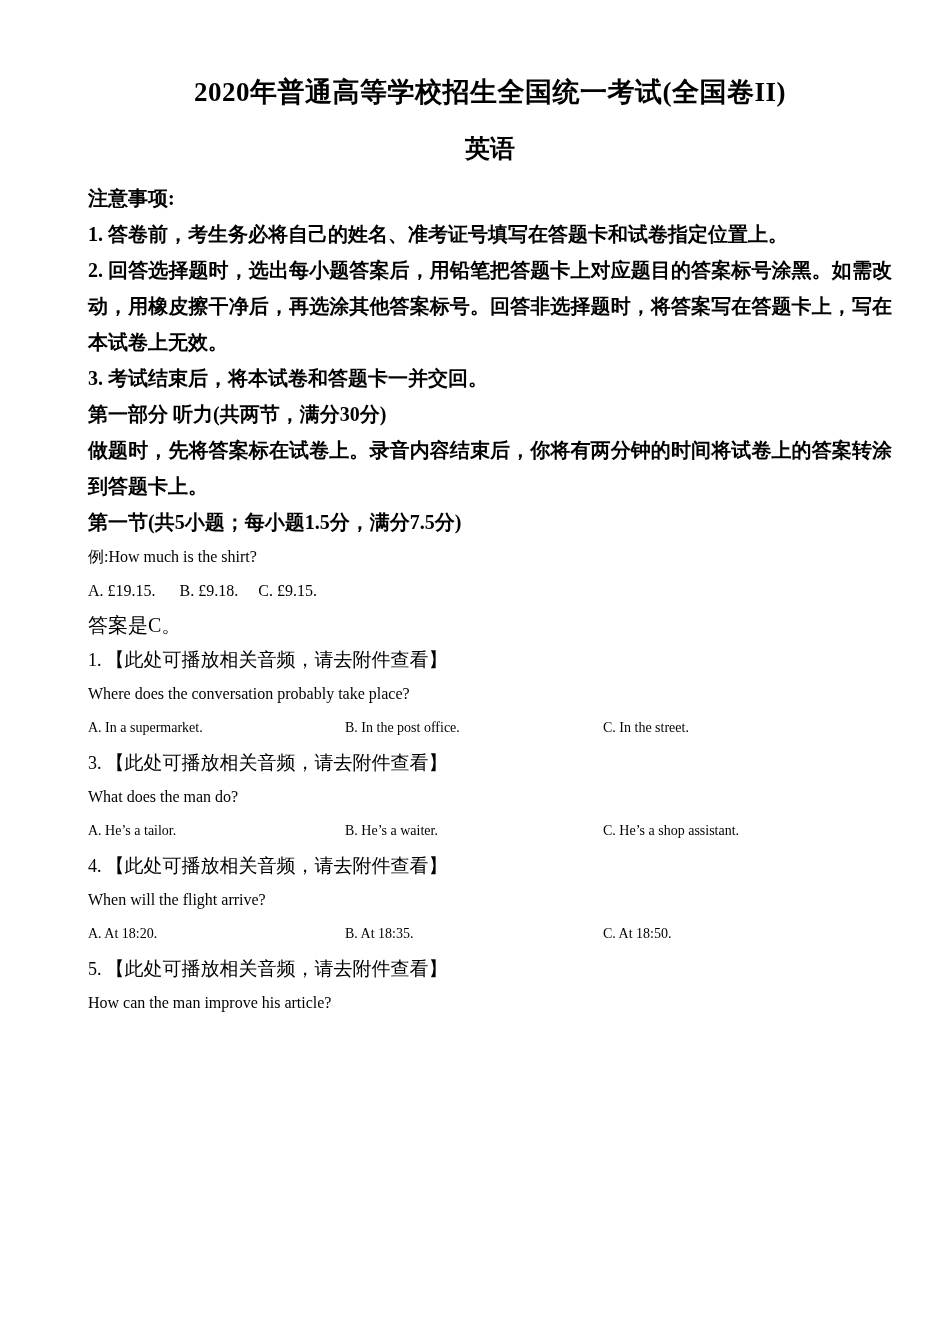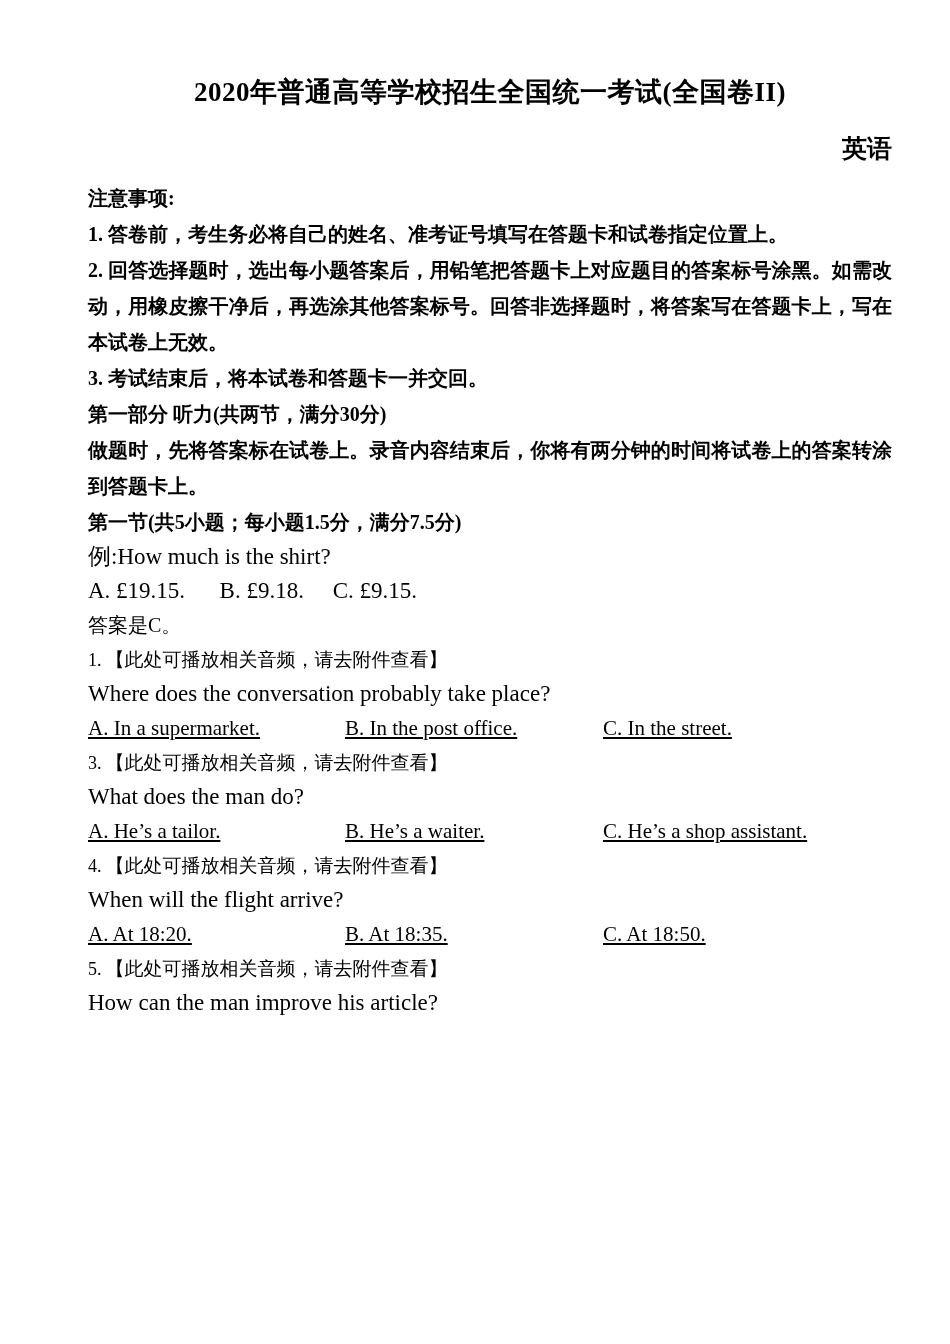--- a/index.html
+++ b/index.html
@@ -20,50 +20,49 @@
     font-size: 27px;
     font-weight: bold;
     text-align: center;
     line-height: 1.25;
     letter-spacing: 0.5px;
     margin-bottom: 22px;
   }
   .subject {
     font-size: 25px;
     font-weight: bold;
-    text-align: right;
+    text-align: center;
     line-height: 34px;
     margin-bottom: 14px;
   }
   
   .zh-b {
     font-size: 20px;
     font-weight: bold;
     line-height: 36px;
     text-align: justify;
     text-justify: inter-ideograph;
   }
   
   .ln {
     font-size: 20px;
     font-weight: normal;
     line-height: 34px;
   }
-  .en { font-size: 23px; }
+  .en { font-size: 16px; }
   .pre { white-space: pre; }
   .audio-line .num {
     font-size: 18px;
     margin-right: 4px;
   }
   .audio-line .note { font-size: 19px; }
   .opts {
     display: flex;
     line-height: 34px;
-    font-size: 21px;
-    text-decoration: underline;
+    font-size: 14px;
   }
   .opt { white-space: pre; }
   .opt-a { width: 257px; flex: 0 0 257px; }
   .opt-b { width: 258px; flex: 0 0 258px; }
   .opt-c { flex: 1; }
 </style>
 </head>
 <body>
 
 <div class="page">

